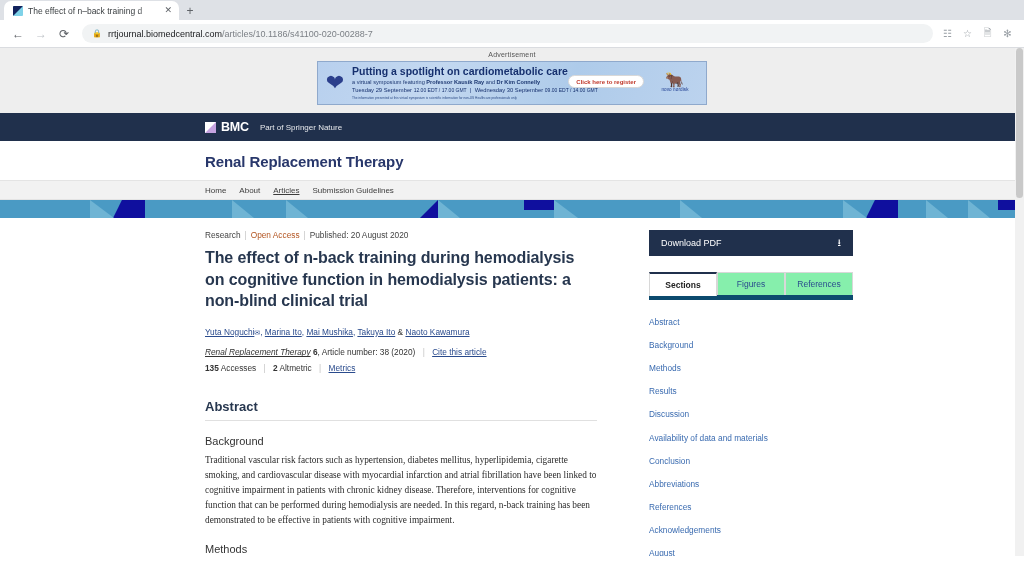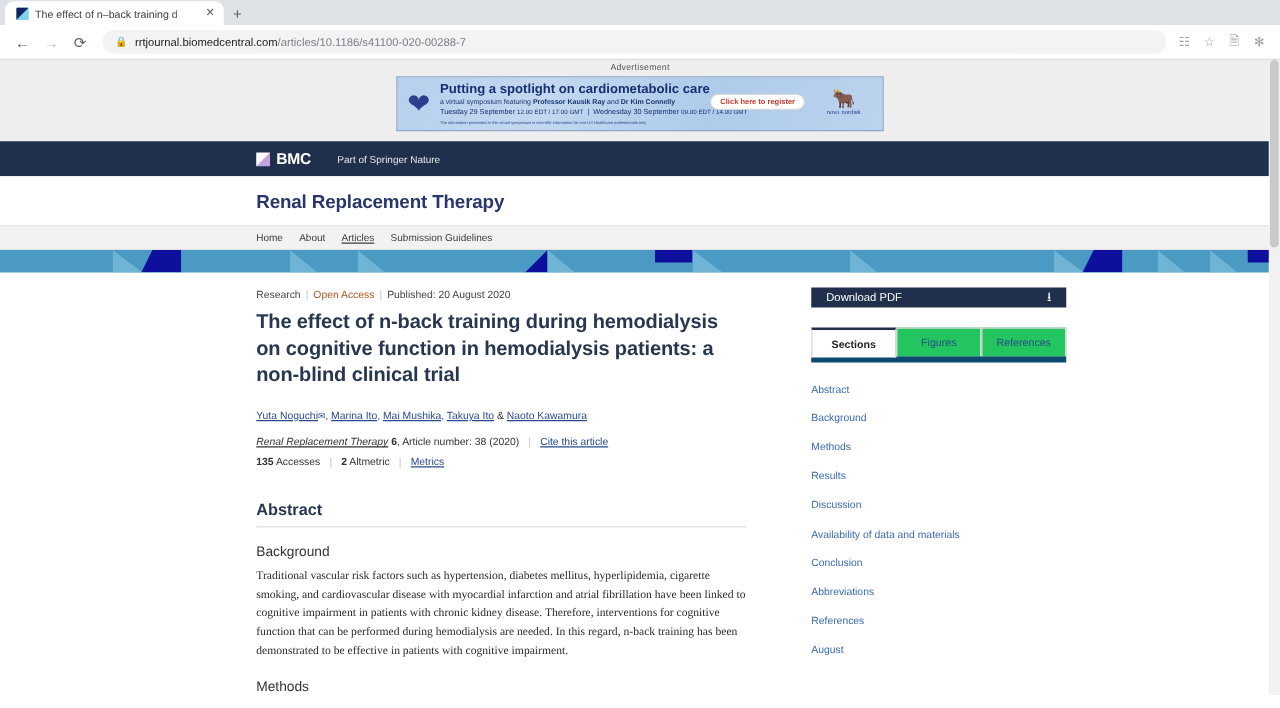--- a/index.html
+++ b/index.html
@@ -102,21 +102,21 @@
     background:#20304c; height:28px; display:flex; align-items:center;
     padding:0 0 0 205px; color:#fff;
   }
   .bmc-logo{ display:flex; align-items:center; gap:5px;text-align:right; }
   .bmc-mark{ width:11px; height:11px; position:relative; background:#c5a3e0; overflow:hidden; }
   .bmc-mark::after{
     content:""; position:absolute; left:0; top:0; width:0; height:0;
     border-left:11px solid #ffffff; border-bottom:11px solid transparent;
   }
   .bmc-name{ font-size:12.5px; font-weight:bold; letter-spacing:-.2px; }
-  .bmc-sub{ font-size:8px; color:#e6e8ec; margin-left:16px; }
+  .bmc-sub{ font-size:8px; color:#e6e8ec; margin-left:6px; }
   .bmc-links{ margin-left:auto; display:flex; align-items:center; gap:18px; padding-right:172px; }
   .bmc-links a{ color:#fff; font-size:8px; text-decoration:none; display:flex; align-items:center; gap:4px; }
   .mag{ font-size:8px; }
 
   
   .journal-band{ background:#fff; padding:12px 0 10px 205px; }
   .journal-title{ font-size:15px; font-weight:bold; color:#28376b; letter-spacing:-.1px; }
 
   
   .journal-nav{
@@ -167,28 +167,28 @@
     padding-bottom:6px; border-bottom:1px solid #e0e0e0;
   }
   h3.sec{ font-size:11px; color:#333; font-weight:normal; margin:14px 0 6px; }
   p.body{
     font-family:"Liberation Serif", serif;
     font-size:9.3px; line-height:1.62; color:#2b2b2b; margin:0;
   }
 
   
   .pdf-btn{
-    background:#20304c; color:#fff; height:16px; display:flex; align-items:center;
+    background:#20304c; color:#fff; height:26px; display:flex; align-items:center;
     justify-content:space-between; padding:0 12px; font-size:9px; margin-bottom:16px;
   }
   .pdf-btn .dl{ font-size:10px; }
 
   .tabs{ display:flex; border-bottom:5px solid #0c4a6e; }
   .tab-item{
-    font-size:8.5px; padding:6px 0 5px; text-align:center; background:#22c55e;
+    font-size:8.5px; padding:6px 0 5px; text-align:center; background:#86efac;
     border:1px solid #d8d8d8; border-bottom:none; color:#2a4b8d; flex:1;
   }
   .tab-item.active{
     background:#fff; color:#222; font-weight:bold; border-top:2px solid #20304c;
     position:relative; margin-bottom:-1px; padding-bottom:6px;
   }
   .sec-list{ list-style:none; margin:8px 0 0; padding:0; }
   .sec-list li{ padding:2.6px 0; }
   .sec-list a{ font-size:8.3px; color:#3a6bb0; text-decoration:none; }
 
@@ -353,20 +353,21 @@
       <ul class="sec-list">
         <li><a>Abstract</a></li>
         <li><a>Background</a></li>
         <li><a>Methods</a></li>
         <li><a>Results</a></li>
         <li><a>Discussion</a></li>
         <li><a>Availability of data and materials</a></li>
         <li><a>Conclusion</a></li>
         <li><a>Abbreviations</a></li>
         <li><a>References</a></li>
+        <li><a>Acknowledgements</a></li>
         <li><a>August</a></li>
 
       </ul>
 
     </div>
   </div>
 
   <div class="scroll-track">
     <div class="scroll-thumb"></div>
   </div>

